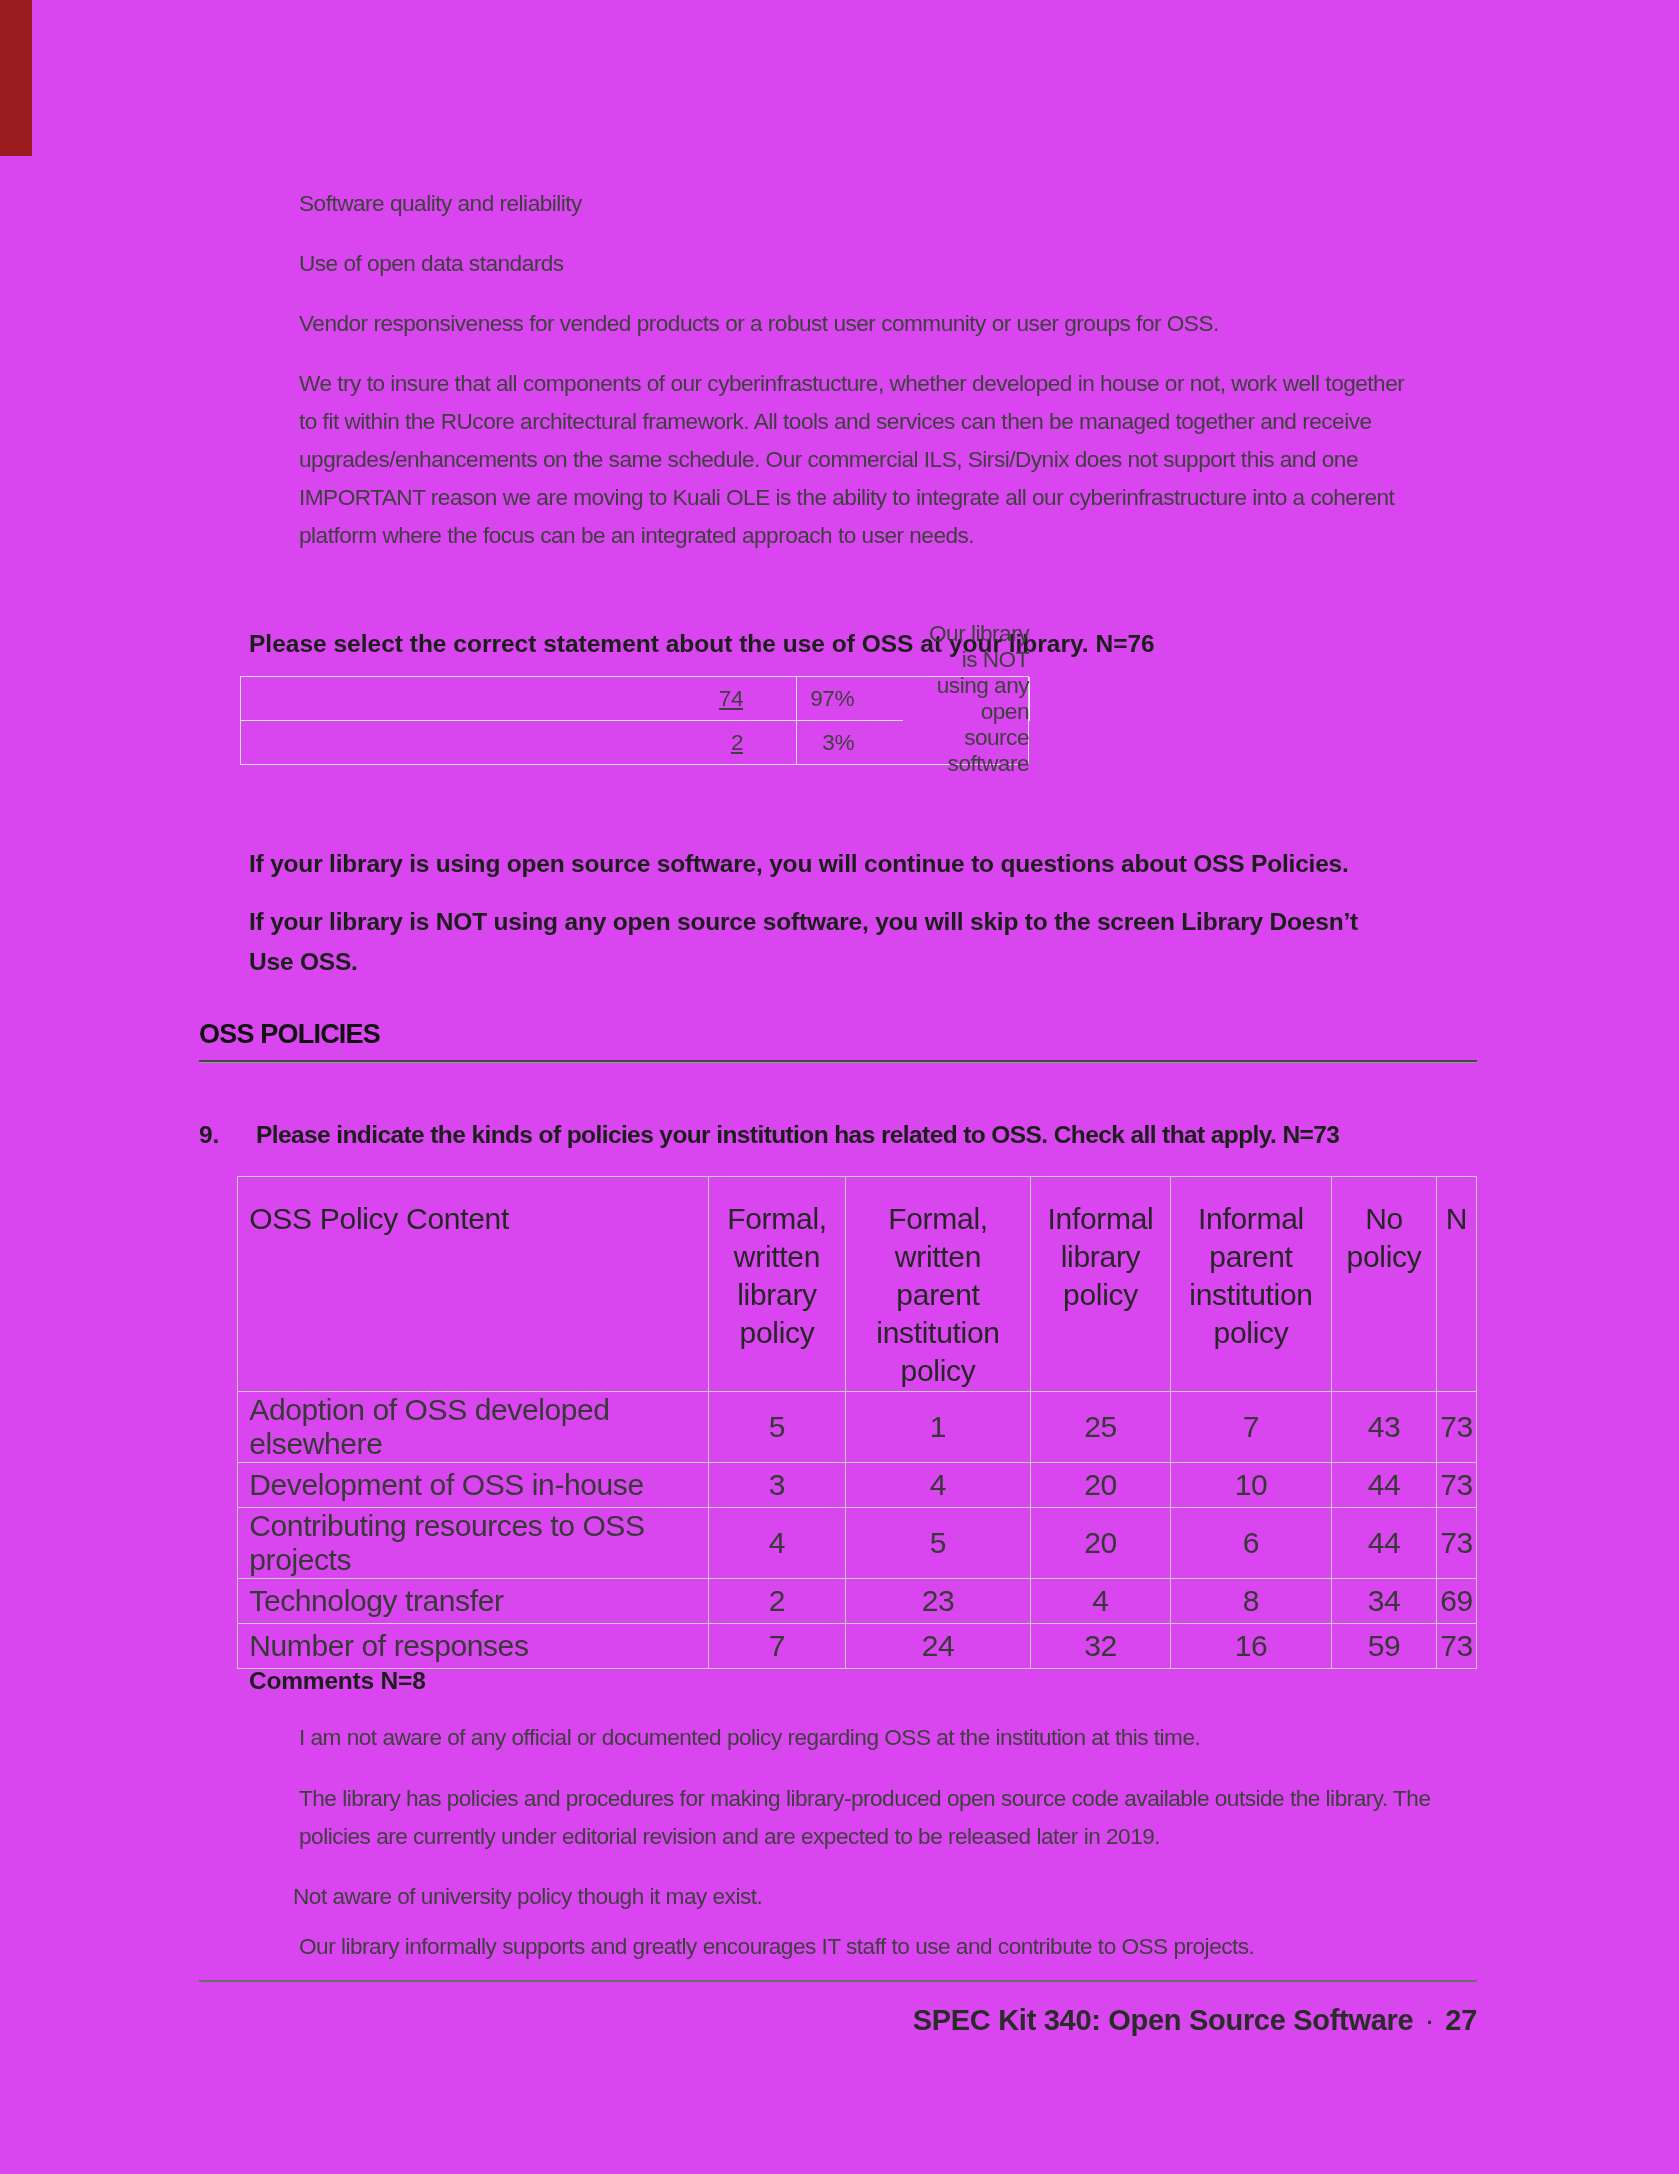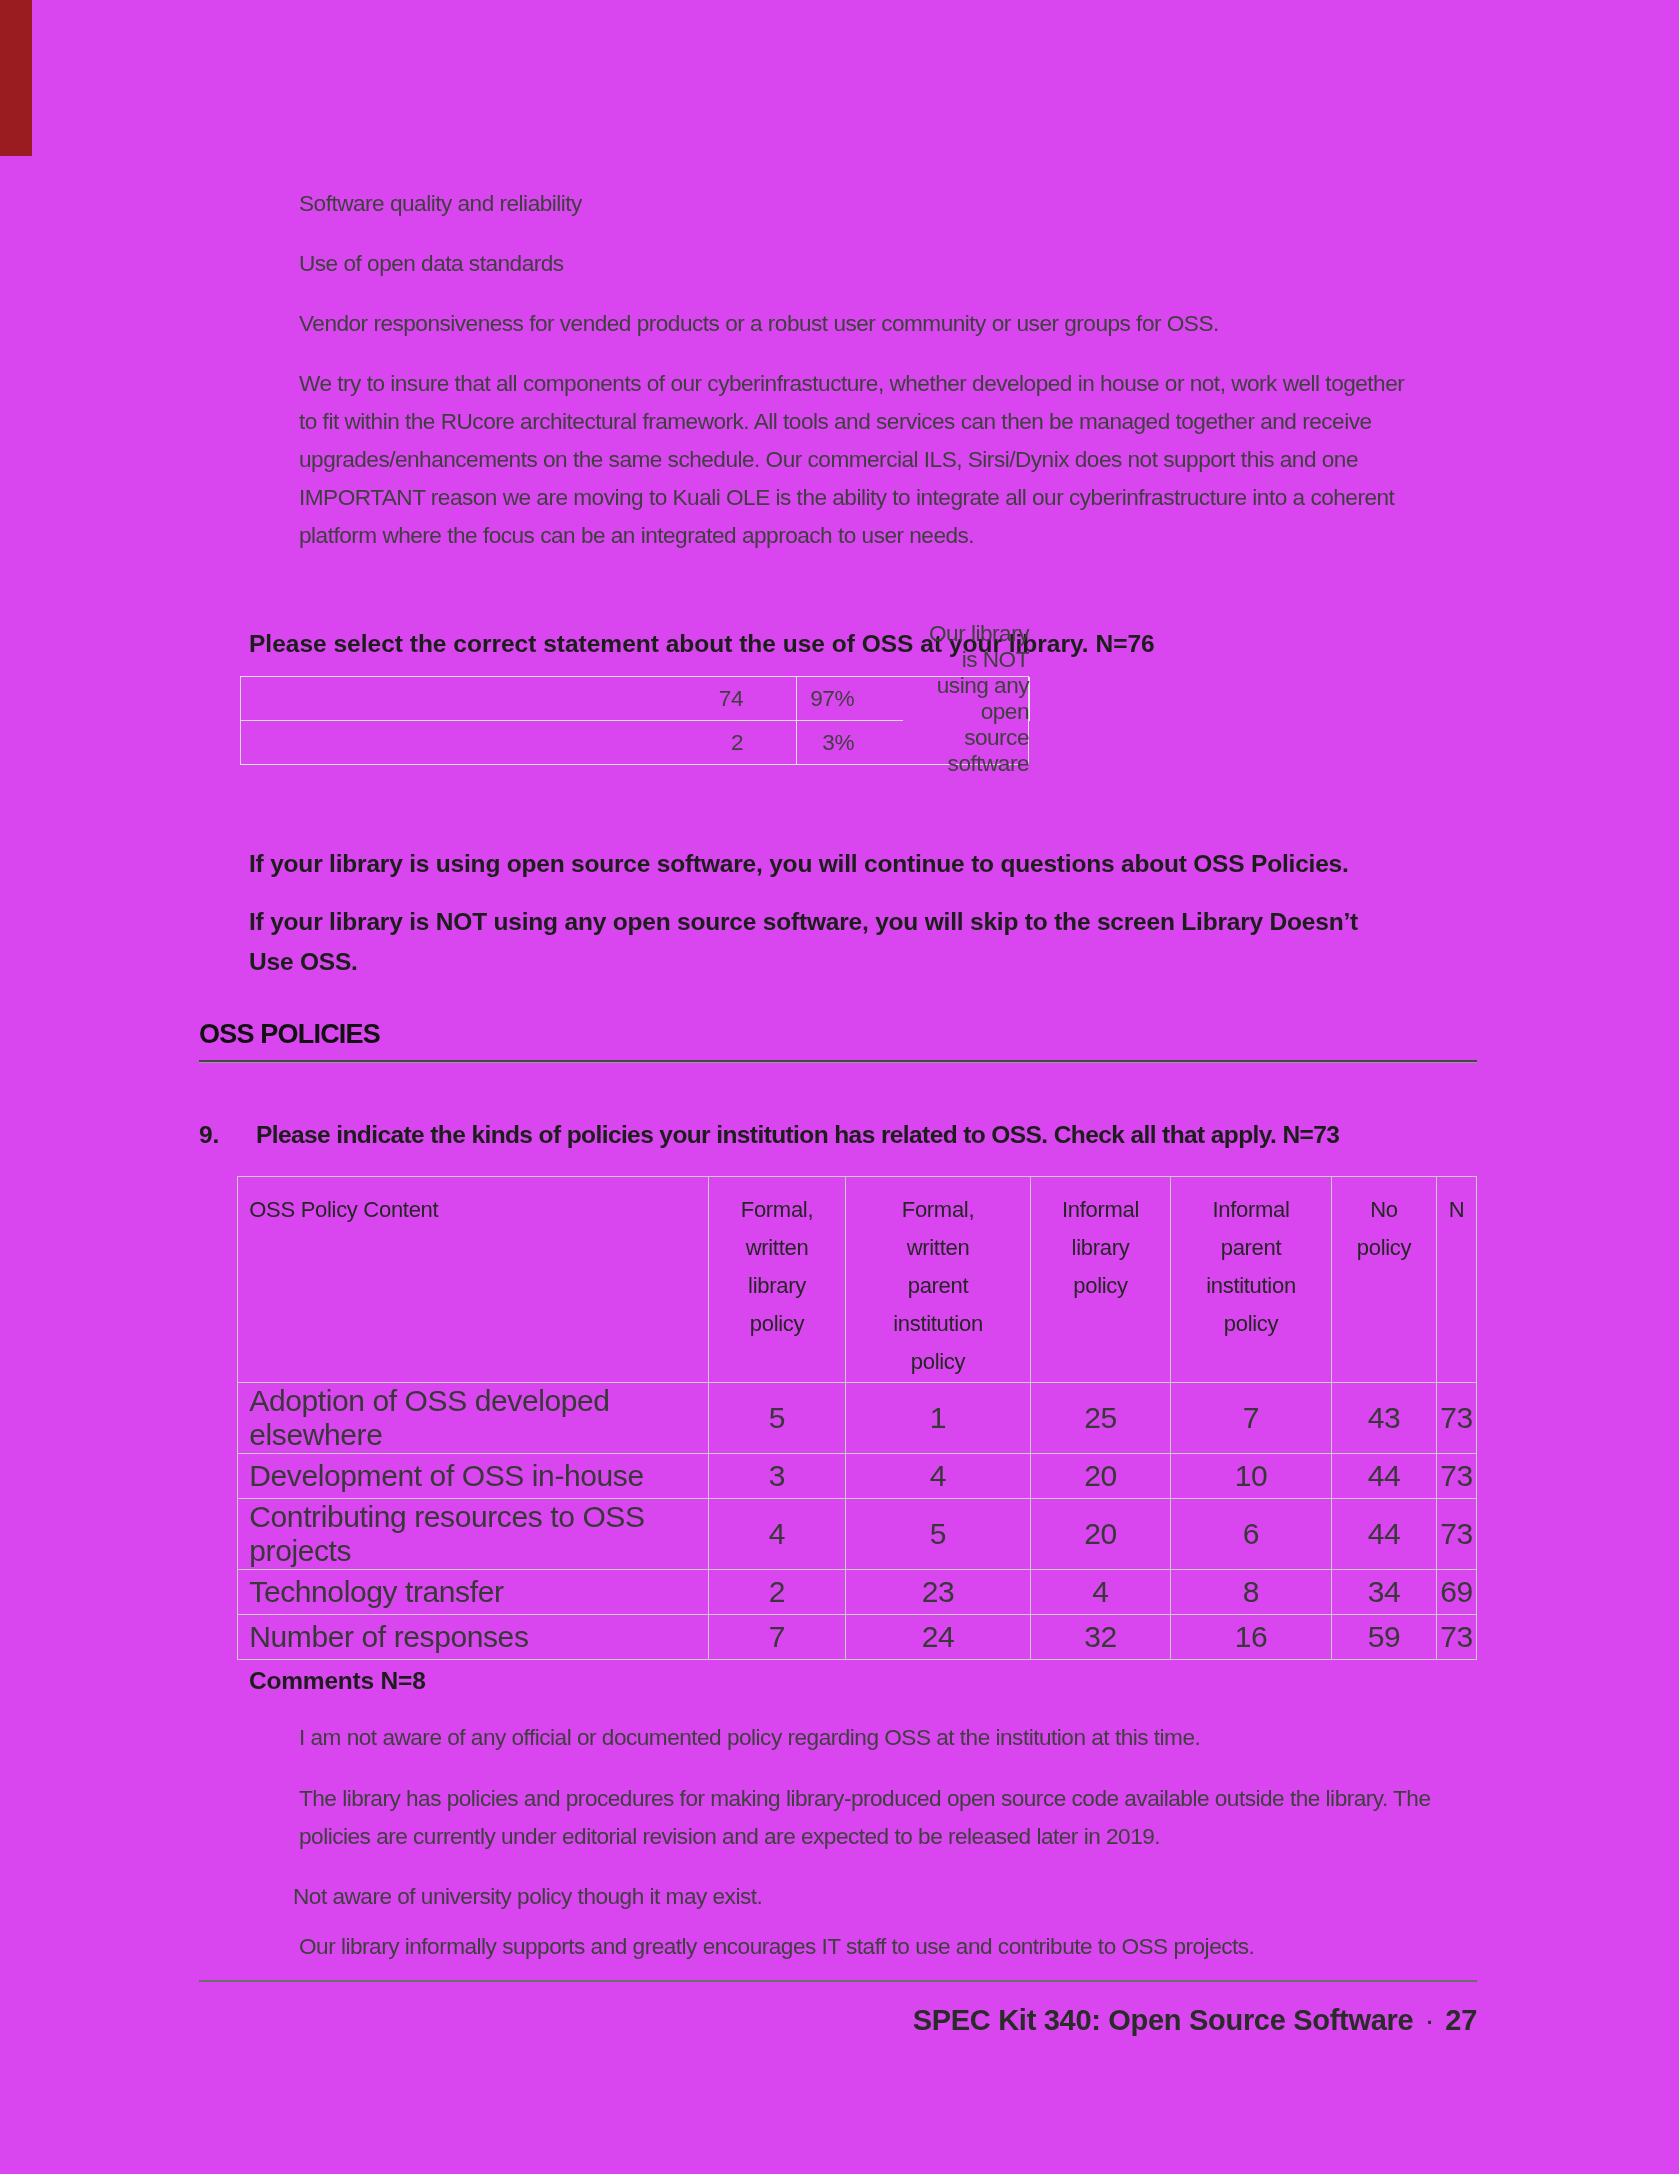--- a/index.html
+++ b/index.html
@@ -37,34 +37,34 @@
     border:0.9px solid #e0e0e0;box-sizing:border-box;
   }
   .q1-cell{
     box-sizing:border-box;border-right:0.9px solid #e0e0e0;border-bottom:0.9px solid #e0e0e0;
     display:flex;align-items:center;
     font-size:22.6px;letter-spacing:-0.5px;color:#3f3f3f;
   }
   .q1-cell.last-col{border-right:none;}
   .q1-cell.last-row{border-bottom:none;text-align:right;}
   .q1-label{padding-left:13px;}
-  .q1-count{justify-content:flex-end;padding-right:53px;}
+  .q1-count{justify-content:flex-end;padding-right:53px;text-decoration:underline;}
   .q1-pct{justify-content:flex-end;padding-right:49px;}
   
   .q9-table{
     left:237px;top:1176px;width:1239px;
     border-collapse:collapse;table-layout:fixed;
   }
   .q9-table td,.q9-table th{
     border:0.9px solid #c9c9c9;box-sizing:border-box;
     font-weight:400;margin:0;
   }
   .q9-table th{
-    height:199px;vertical-align:top;padding-top:14px;
-    font-size:22px;line-height:38px;letter-spacing:-0.3px;color:#262626;
+    height:199px;vertical-align:top;padding-top:23px;
+    font-size:30px;line-height:38px;letter-spacing:-0.3px;color:#262626;
     text-align:center;white-space:pre;
   }
   .q9-table th.hdr-label{text-align:left;padding-left:11.3px;}
   .q9-table td{
     height:45px;font-size:30px;letter-spacing:-0.4px;color:#383838;
     text-align:center;vertical-align:middle;
   }
   .q9-table td.row-label{text-align:left;padding-left:11.3px;}
   
   .footer{

